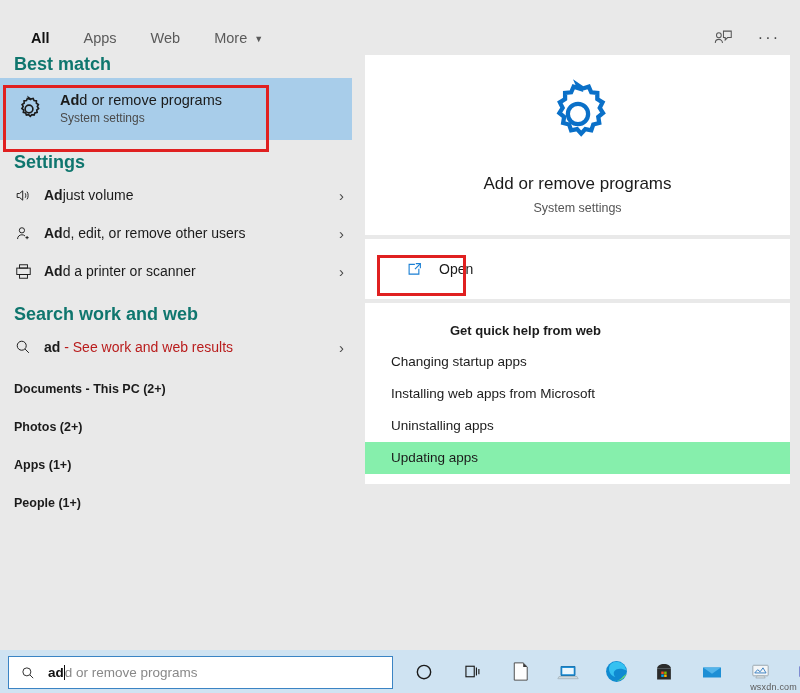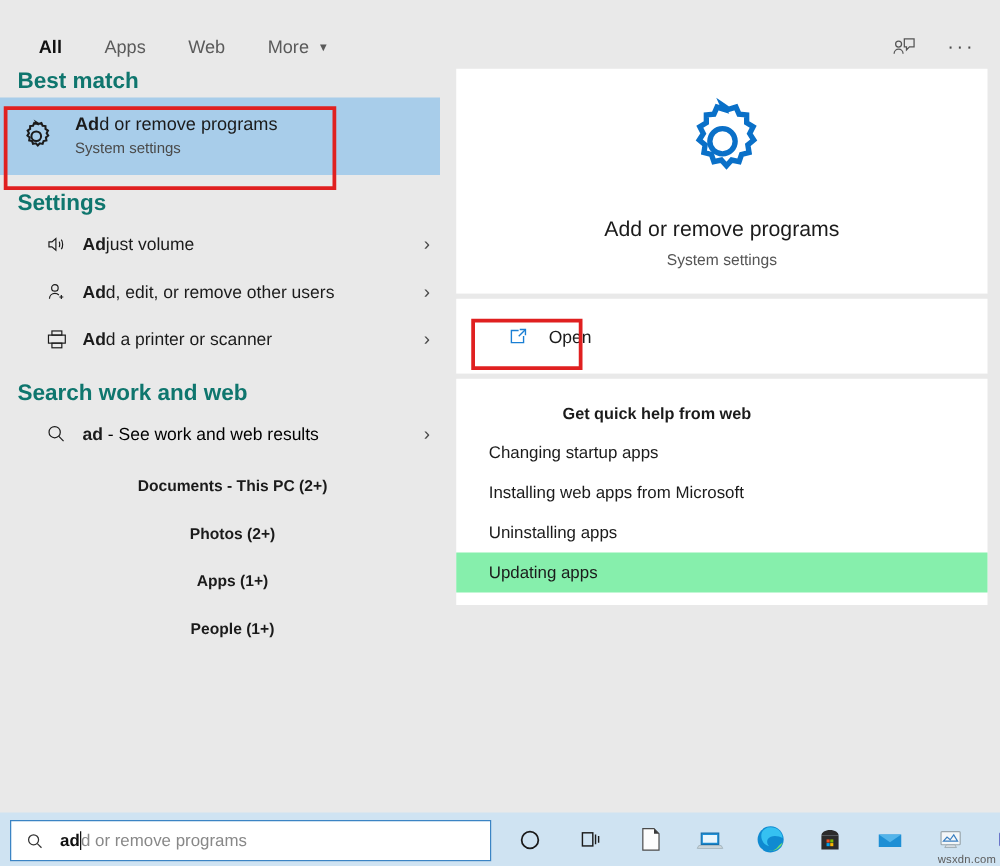--- a/index.html
+++ b/index.html
@@ -42,40 +42,40 @@
   .leftpane {
     position: absolute; left: 0; top: 50px; width: 358px; height: 600px;
     background: #e9e9e9; overflow: hidden;
   }
   .group-header {
     font-size: 18px; font-weight: bold; color: #0f766e;
     padding: 0 0 0 14px; height: 28px; line-height: 28px;
   }
   .row {
     display: flex; align-items: center; height: 38px;
-    padding-left: 14px; padding-right: 14px; cursor: default; margin-left: 22px;
+    padding-left: 14px; padding-right: 14px; cursor: default;
   }
   .row .ricon { width: 30px; min-width: 30px; display: flex; align-items: center; justify-content: flex-start; color: #1b1b1b; }
   .row .rlabel { font-size: 14px; color: #1b1b1b; white-space: nowrap; overflow: hidden; text-overflow: ellipsis; flex: 1; }
   .row .chev { color: #4a4a4a; font-size: 15px; margin-left: 8px; }
   .b { font-weight: bold; }
-  .muted { color: #000000; }
+  .muted { color: #b91c1c; }
 
   
   .bestmatch {
     position: relative; display: flex; align-items: center;
     height: 62px; width: 352px; background: #a8cdea;
     padding-left: 14px;
   }
   .bestmatch .bm-icon { width: 46px; min-width: 46px; display: flex; align-items: center; }
   .bm-text { display: flex; flex-direction: column; justify-content: center; }
   .bm-title { font-size: 14.5px; color: #1b1b1b; line-height: 1.3; }
   .bm-sub { font-size: 12px; color: #4a4a4a; line-height: 1.5; }
 
-  .cat-row { font-size: 12.5px; font-weight: bold; color: #1b1b1b; padding-left: 14px; height: 38px; line-height: 38px; text-align: center; }
+  .cat-row { font-size: 12.5px; font-weight: bold; color: #1b1b1b; padding-left: 14px; height: 38px; line-height: 38px; }
 
   
   .rightpane { position: absolute; left: 365px; top: 55px; width: 425px; height: 580px; }
   .card { background: #fff; width: 425px; }
   .hero { height: 180px; display: flex; flex-direction: column; align-items: center; justify-content: center; }
   .hero-title { font-size: 17px; color: #1b1b1b; margin-top: 18px; }
   .hero-sub { font-size: 12.5px; color: #555; margin-top: 7px; }
   .gap { height: 4px; background: #e9e9e9; }
   .openrow { height: 60px; display: flex; align-items: center; padding-left: 40px; }
   .openrow .oi { width: 34px; display: flex; align-items: center; color: #0078d7; }

